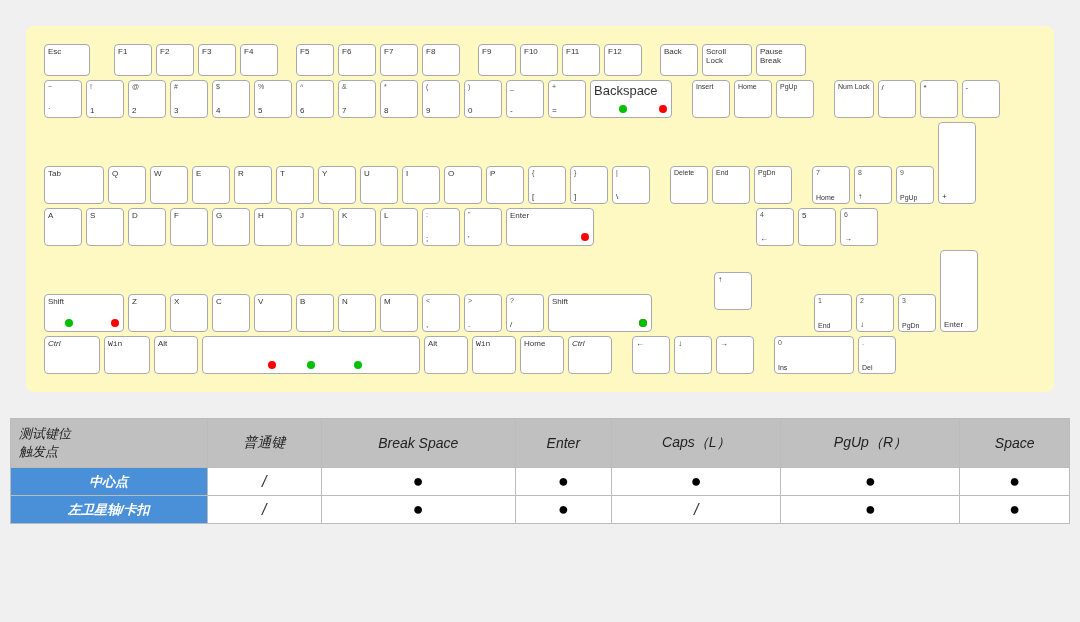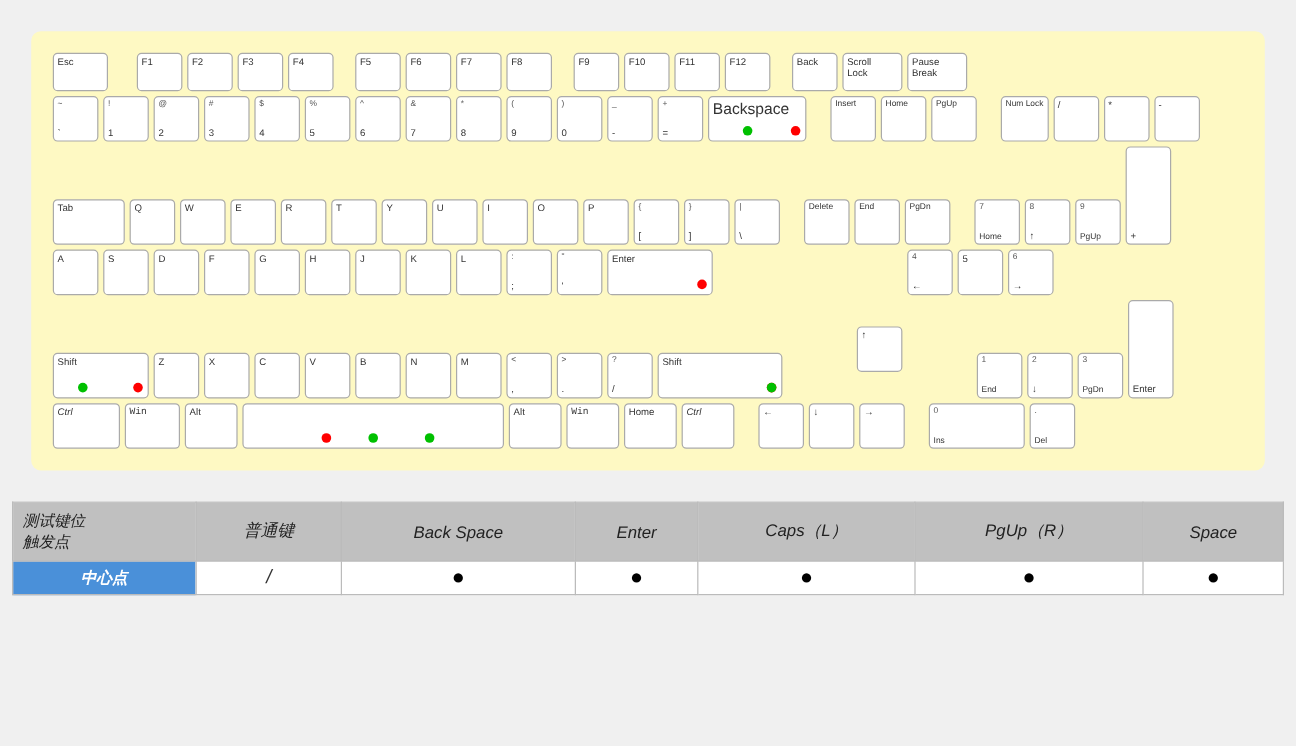--- a/index.html
+++ b/index.html
@@ -533,32 +533,41 @@
 
 <div class="table-section">
   <table>
     <thead>
       <tr class="header-row">
         <th class="header-corner">
           <span>测试键位</span><br>
           <span>触发点</span>
         </th>
         <th>普通键</th>
-        <th>Back Space</th>
+        <th>Break Space</th>
         <th>Enter</th>
         <th>Caps（L）</th>
         <th>PgUp（R）</th>
         <th>Space</th>
       </tr>
     </thead>
     <tbody>
       <tr>
         <td class="row-label">中心点</td>
         <td class="data-cell slash">/</td>
         <td class="data-cell bullet">●</td>
         <td class="data-cell bullet">●</td>
         <td class="data-cell bullet">●</td>
         <td class="data-cell bullet">●</td>
         <td class="data-cell bullet">●</td>
       </tr>
+      <tr>
+        <td class="row-label">左卫星轴/卡扣</td>
+        <td class="data-cell slash">/</td>
+        <td class="data-cell bullet">●</td>
+        <td class="data-cell bullet">●</td>
+        <td class="data-cell slash">/</td>
+        <td class="data-cell bullet">●</td>
+        <td class="data-cell bullet">●</td>
+      </tr>
     </tbody>
   </table>
 </div>
 
 </body></html>

